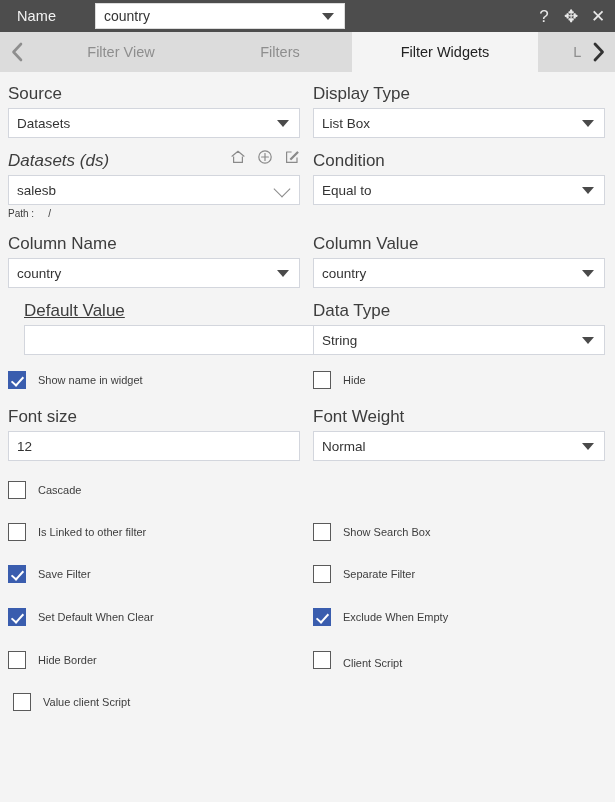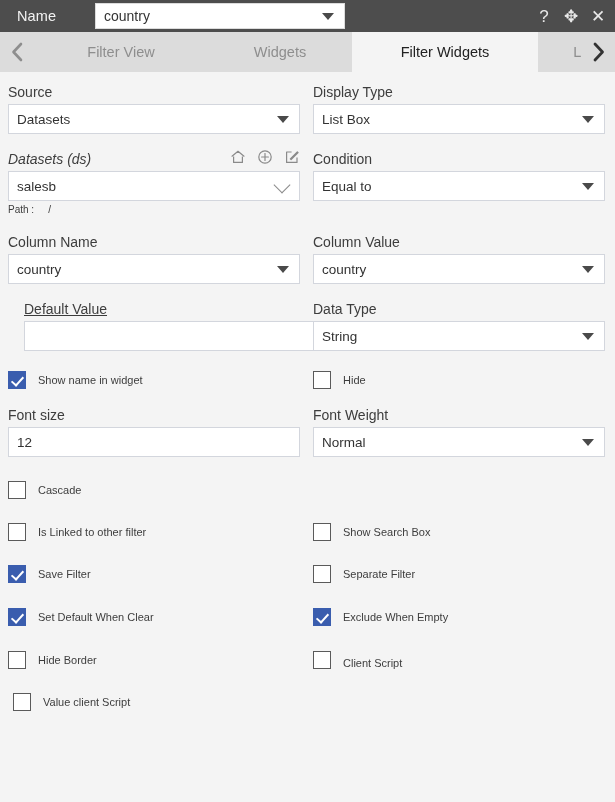--- a/index.html
+++ b/index.html
@@ -130,21 +130,21 @@
   .body-area {
     position: absolute;
     left: 0; top: 72px;
     width: 615px; height: 730px;
     background: #f4f4f4;
   }
   .field {
     position: absolute;
   }
   .field-label {
-    font-size: 14px;
+    font-size: 17px;
     color: #3d3d3d;
     margin-bottom: 4px;
     white-space: nowrap;
   }
   .ctl {
     position: relative;
     height: 30px;
     background: #ffffff;
     border: 1px solid #d3d6dd;
     box-sizing: border-box;
@@ -248,21 +248,21 @@
   </div>
 
   <div class="tabbar">
     <div class="tab-arrow">
       <svg width="13" height="20" viewBox="0 0 13 20" aria-hidden="true">
         <polyline points="10,2 2.5,10 10,18" fill="none" stroke="#8e8e8e" stroke-width="2.6" stroke-linecap="round" stroke-linejoin="round"></polyline>
       </svg>
     </div>
     <div class="tabs-strip">
       <div class="tab w1">Filter View</div>
-      <div class="tab w2">Widgets</div>
+      <div class="tab w2">Filters</div>
       <div class="tab w3 active">Filter Widgets</div>
       <div class="tab w4">Link Filters and Widge</div>
     </div>
     <div class="tab-arrow">
       <svg width="13" height="20" viewBox="0 0 13 20" aria-hidden="true">
         <polyline points="3,2 10.5,10 3,18" fill="none" stroke="#333333" stroke-width="2.8" stroke-linecap="round" stroke-linejoin="round"></polyline>
       </svg>
     </div>
   </div>
 

